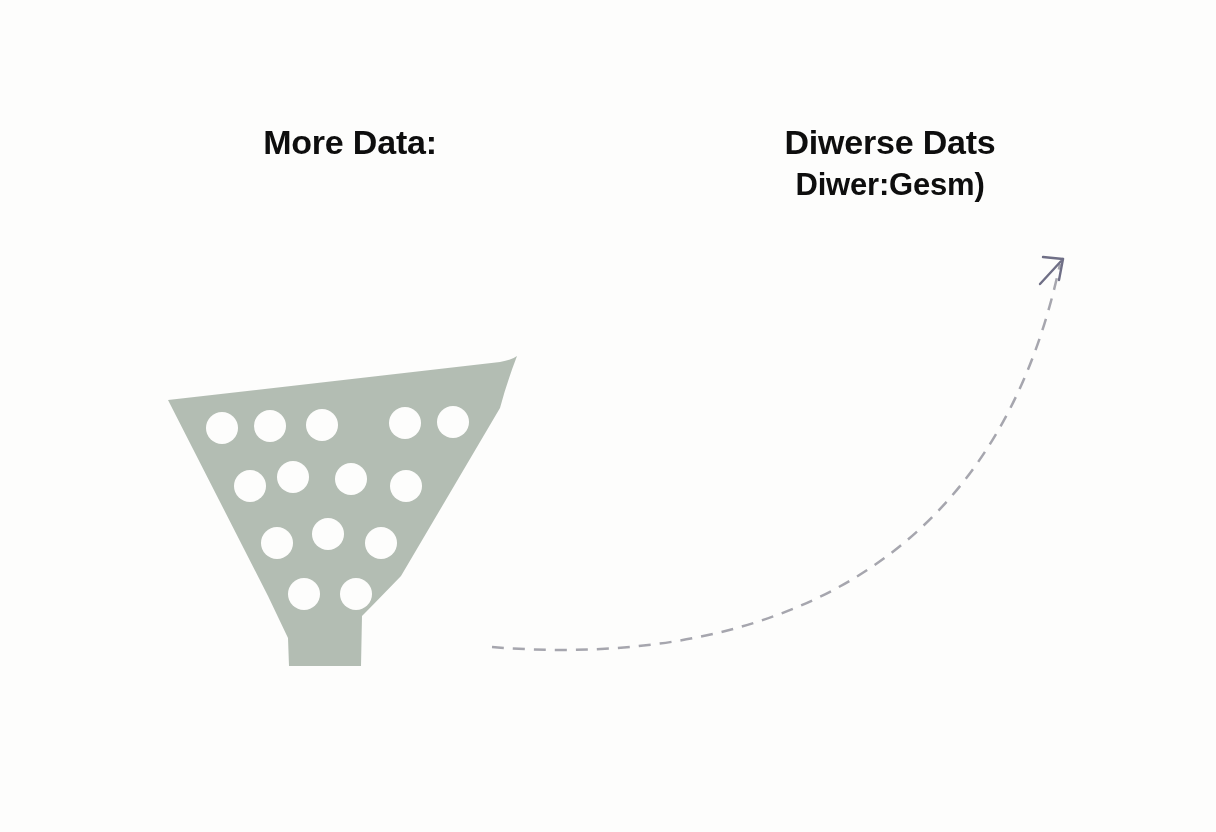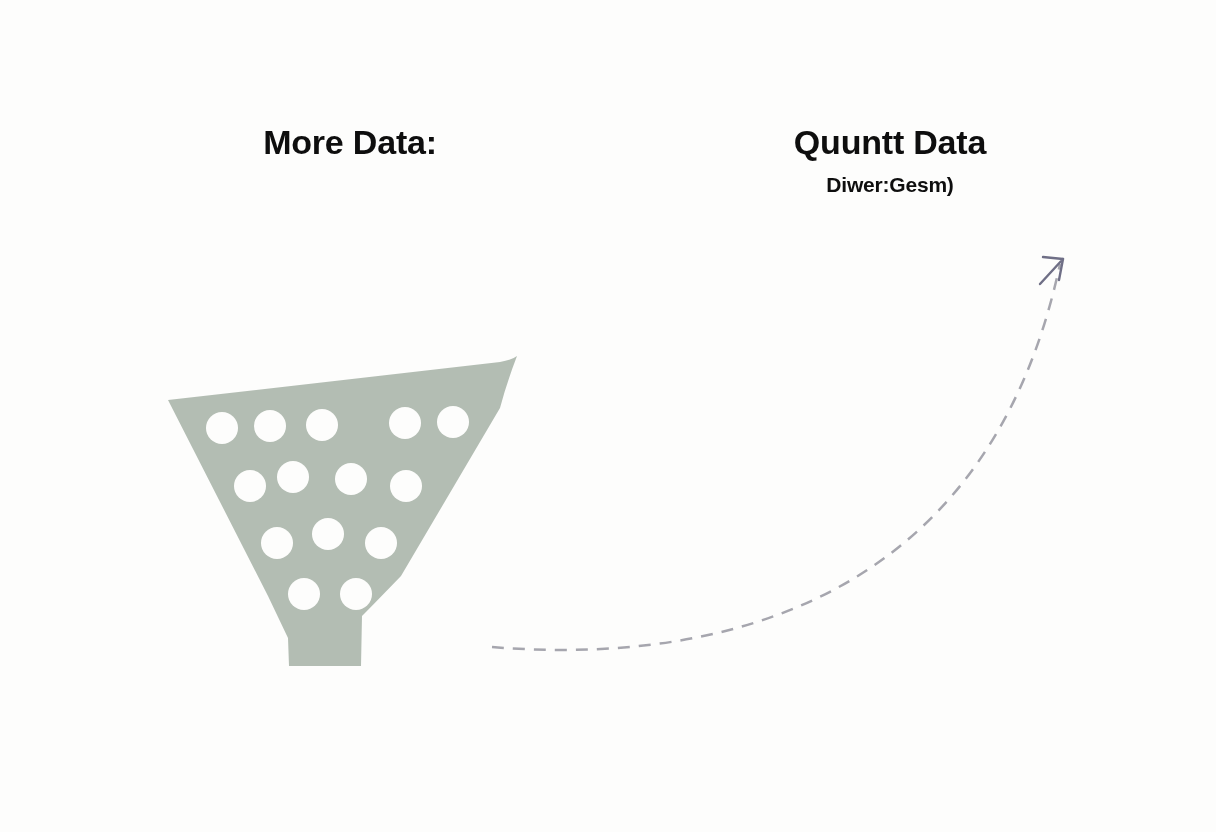--- a/index.html
+++ b/index.html
@@ -48,21 +48,21 @@
   }
   .subheading-regular {
     font-size: 27px;
     font-weight: normal;
     line-height: 40px;
     letter-spacing: -0.1px;
     color: #181818;
     white-space: nowrap;
   }
   .subheading-bold {
-    font-size: 21px;
+    font-size: 31px;
     font-weight: bold;
     line-height: 42px;
     letter-spacing: -0.2px;
     color: #0e0e0e;
     white-space: nowrap;
   }
 
   
   #artwork {
     position: absolute;
@@ -114,17 +114,17 @@
         <path d="M1063,243 L1059,264" fill="none" stroke="#6f6f86" stroke-width="2.4" stroke-linecap="round" stroke-linejoin="round"></path>
       </g>
     </g>
   </svg>
 
   <div id="left-text-block" class="text-block">
     <div class="heading-primary">More Data:</div>
   </div>
 
   <div id="right-text-block" class="text-block">
-    <div class="heading-primary">Quuntt Data</div>
+    <div class="heading-primary">Diwerse Dats</div>
     <div class="subheading-bold">Diwer:Gesm)</div>
   </div>
 
 </div>
 
 </body></html>

